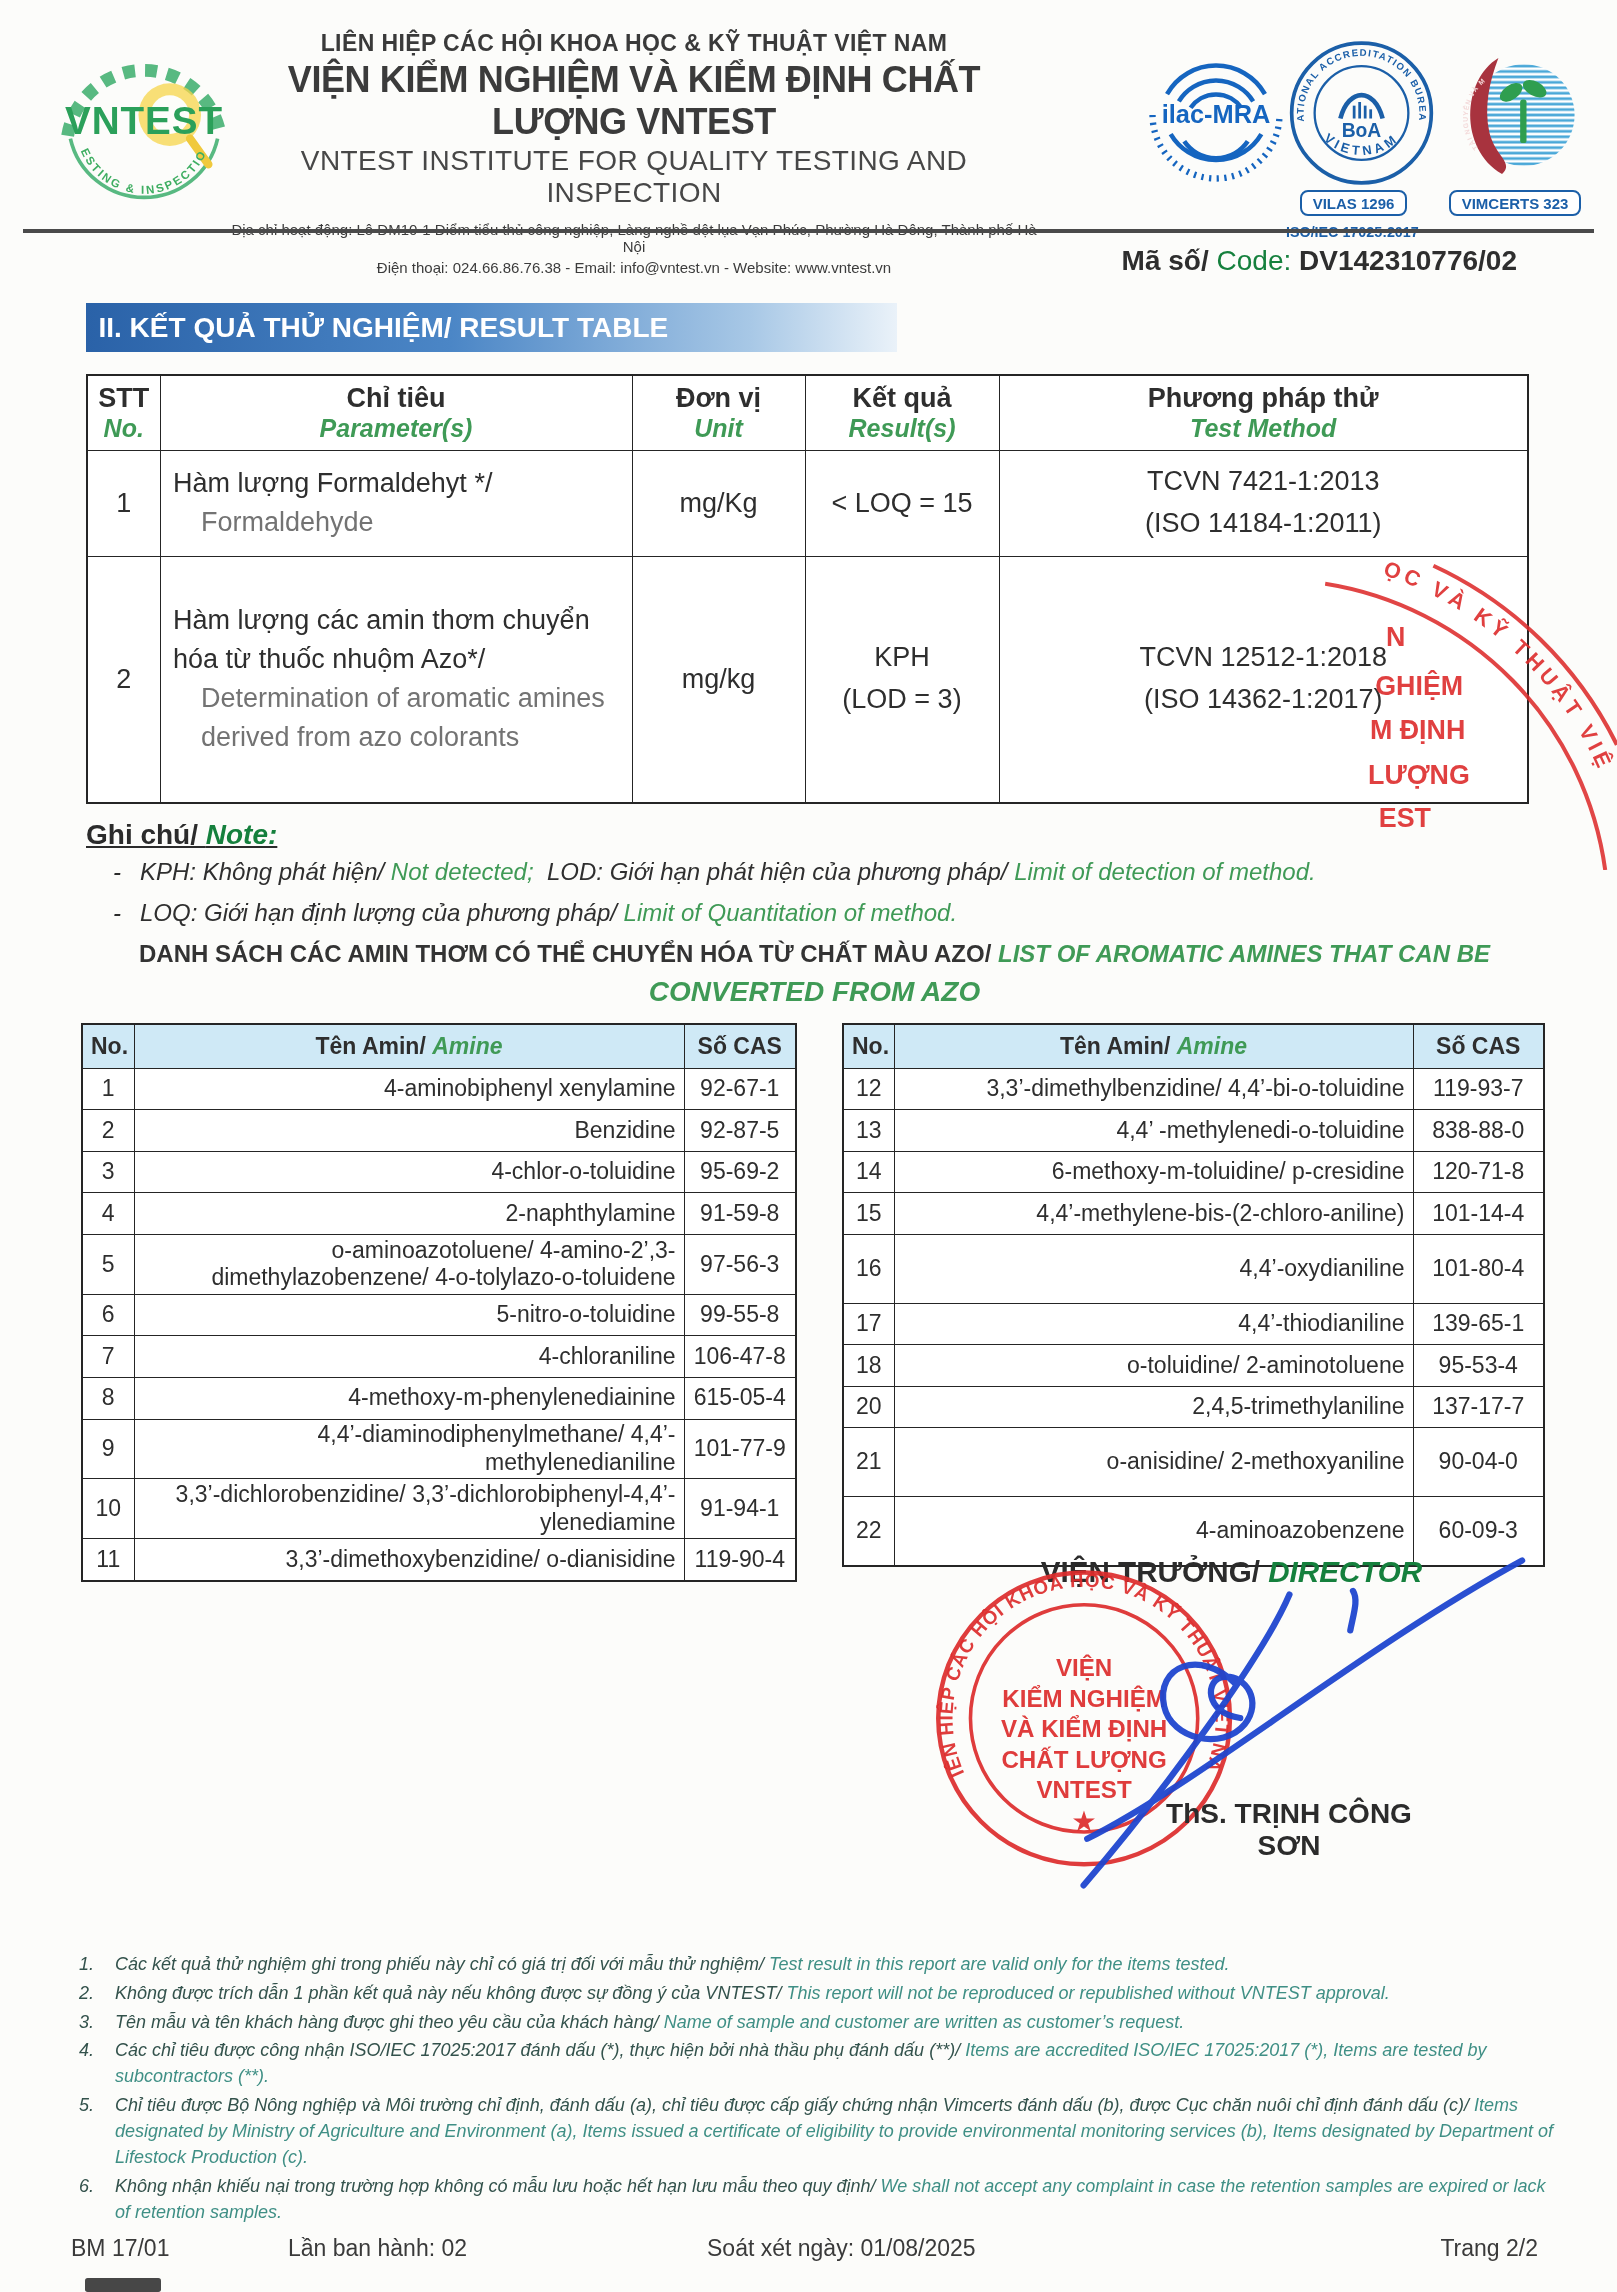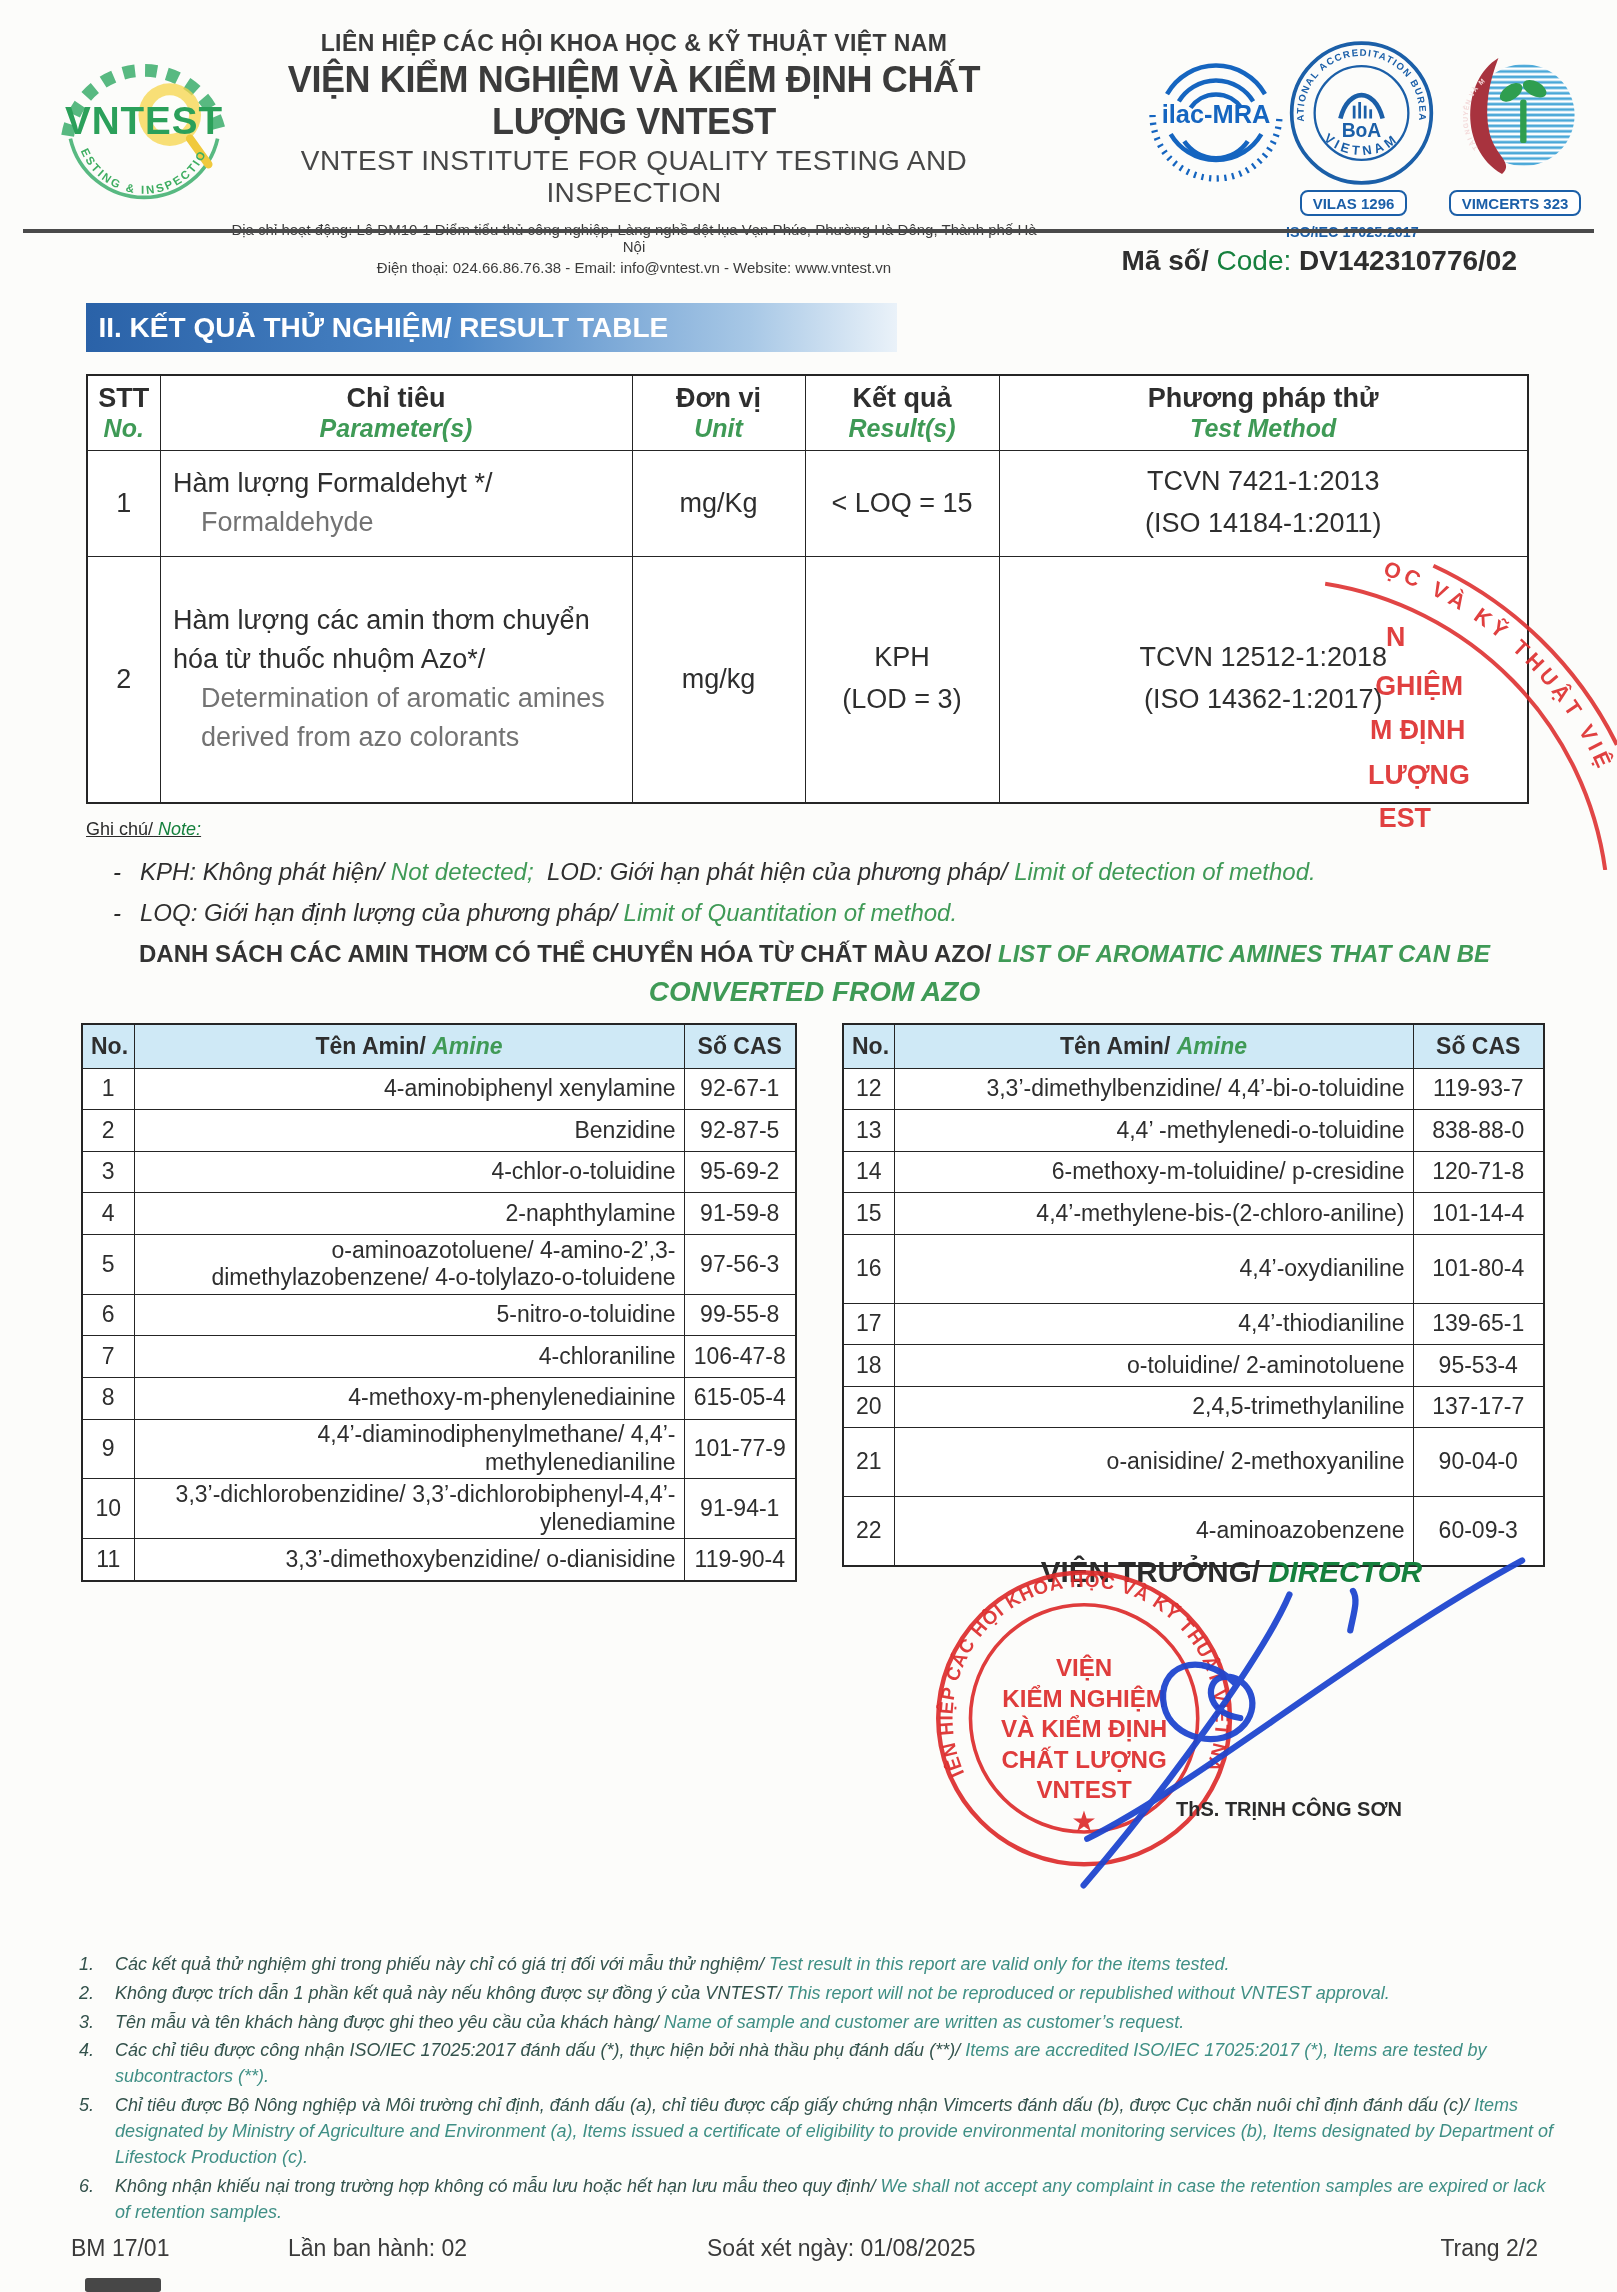--- a/index.html
+++ b/index.html
@@ -34,21 +34,21 @@
   .rt .r1{height:106px;}
   .rt .r2{height:247px;}
   .hv{font-size:27px;font-weight:700;color:#2e2e2e;text-align:center;}
   .he{font-size:25px;color:#3f9a56;font-style:italic;font-weight:600;text-align:center;}
   .rt td{font-size:27px;text-align:center;color:#2e2e2e;}
   .rt td.param{text-align:left;padding-left:12.5px;}
   .param .pv{color:#2e2e2e;line-height:1.45;}
   .param .pe{color:#737373;line-height:1.45;margin-left:28px;}
   .m2{line-height:1.55;}
   
-  .notes-title{position:absolute;left:86px;top:819px;font-size:18px;font-weight:400;
+  .notes-title{position:absolute;left:86px;top:819px;font-size:28px;font-weight:700;
       text-decoration:underline;color:#2b2b2b;}
   .note-li{position:absolute;left:113px;width:1308px;font-size:24px;font-style:italic;display:flex;}
   .note-dash{width:27px;flex:none;}
   .nvn{color:#2f2f2f;}
   .nen{color:#3f9a56;}
   
   .list-h1{position:absolute;left:86px;top:940px;width:1457px;text-align:center;font-size:24px;}
   .list-h1 .lv{font-weight:700;color:#333;}
   .list-h1 .le{font-weight:700;color:#3f9a56;font-style:italic;}
   .list-h2{position:absolute;left:86px;top:976px;width:1457px;text-align:center;
@@ -60,21 +60,21 @@
   .aml{left:81px;width:714px;}
   .amr{left:842px;width:701px;}
   .amr tr:nth-of-type(5) td,.amr tr:nth-of-type(9) td,.amr tr:nth-of-type(10) td{height:64px;}
   .c{text-align:center;}
   .l{text-align:right;}
   .th-vn{font-weight:700;color:#2e2e2e;}
   .th-en{font-weight:700;color:#3f9a56;font-style:italic;}
   
   .sig-title{position:absolute;left:1030px;top:1555px;width:403px;text-align:center;font-size:29.6px;}
   .sig-name{position:absolute;left:1137px;top:1798px;width:304px;text-align:center;
-      font-size:20px;font-weight:700;color:#2b2b2b;z-index:6;}
+      font-size:28px;font-weight:700;color:#2b2b2b;z-index:6;}
   .stamp-svg{position:absolute;left:921px;top:1560px;z-index:4;}
   .sign-svg{position:absolute;left:1021px;top:1539px;z-index:5;}
   .pstamp-svg{position:absolute;left:1325px;top:530px;z-index:3;pointer-events:none;}
   
   .footnotes{position:absolute;left:79px;top:1951px;width:1474px;}
   .fn{display:flex;font-size:18px;font-style:italic;line-height:1.45;margin-bottom:2.7px;}
   .fn-num{width:36px;flex:none;color:#33524c;}
   .fn-body{flex:1;}
   .fn-vn{color:#33524c;}
   .fn-en{color:#3f8f85;}

